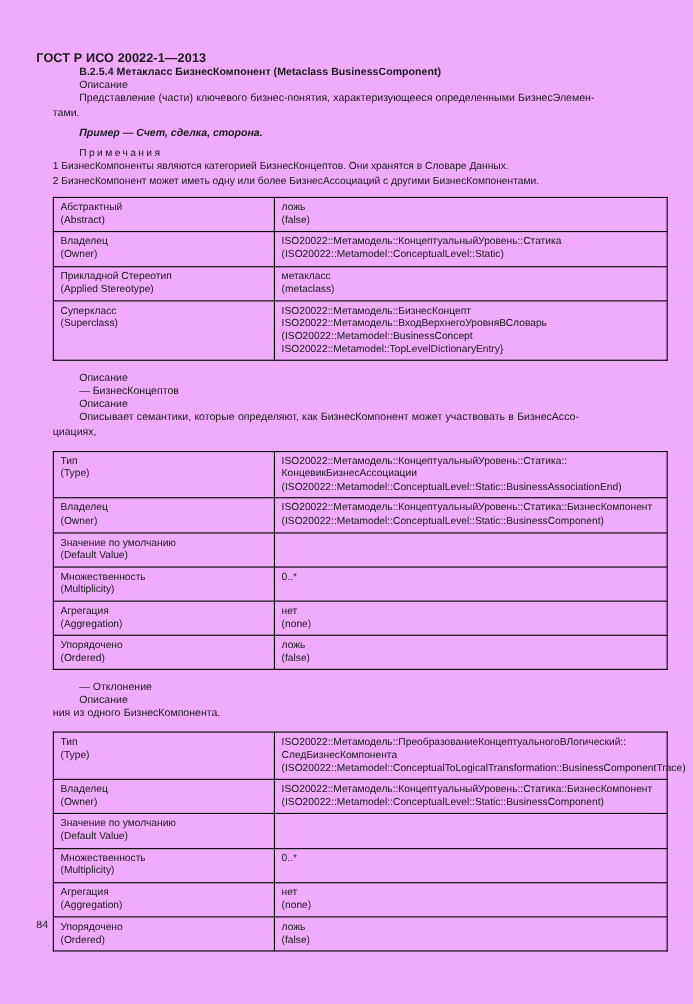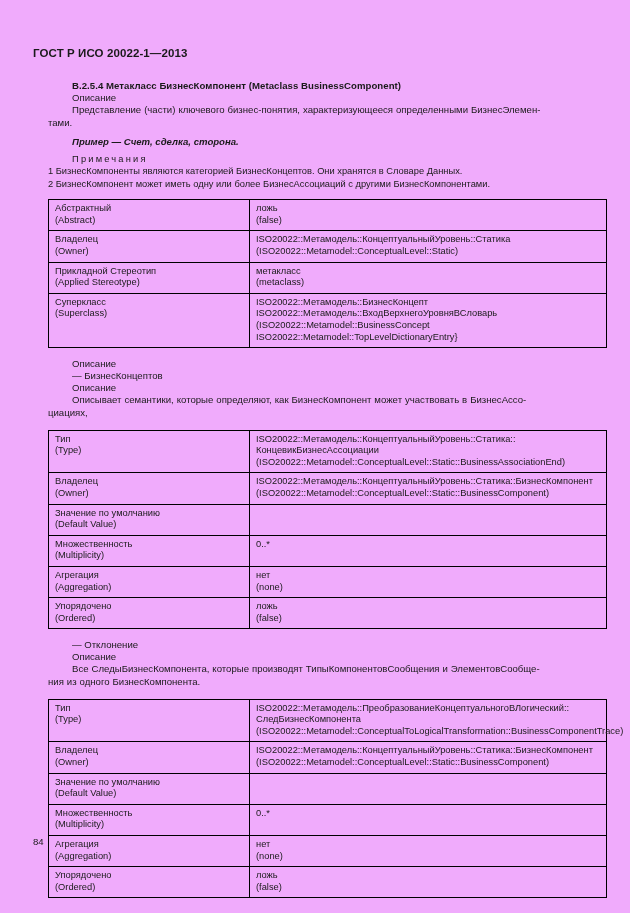--- a/index.html
+++ b/index.html
@@ -29,21 +29,21 @@
     font-size: 11.5px;
     font-weight: bold;
     letter-spacing: 0.1px;
     white-space: nowrap;
   }
 
   
   .content {
     position: absolute;
     left: 48px;
-    top: 80px;
+    top: 60px;
     width: 534px;
   }
 
   .clause-title {
     font-size: 9.6px;
     font-weight: bold;
     margin: 0 0 1px 24px;
     letter-spacing: 0.05px;
   }
   .sub-head {
@@ -260,21 +260,20 @@
             <span class="cellline">(false)</span>
           </td>
         </tr>
       </tbody>
     </table>
 
     <div class="gap-after-table"></div>
 
     <div class="bullet-item">— Отклонение</div>
     <div class="sub-head">Описание</div>
-    <div class="para">Все СледыБизнесКомпонента, которые производят ТипыКомпонентовСообщения и ЭлементовСообще-</div>
     <div class="para no-indent">ния из одного БизнесКомпонента.</div>
 
     <div class="gap-before-table"></div>
 
     <table class="spec">
       <tbody>
         <tr>
           <td class="key">
             <span class="cellline">Тип</span>
             <span class="cellline">(Type)</span>

